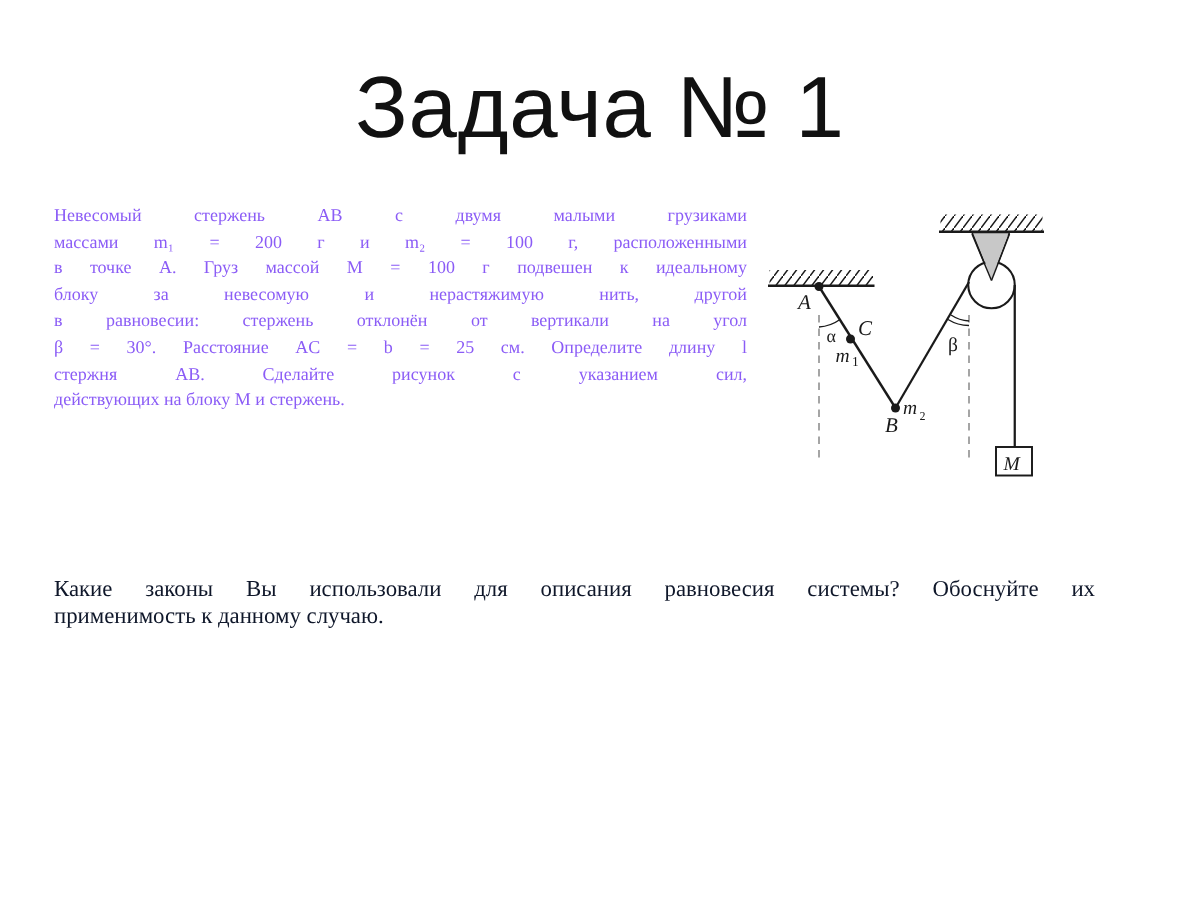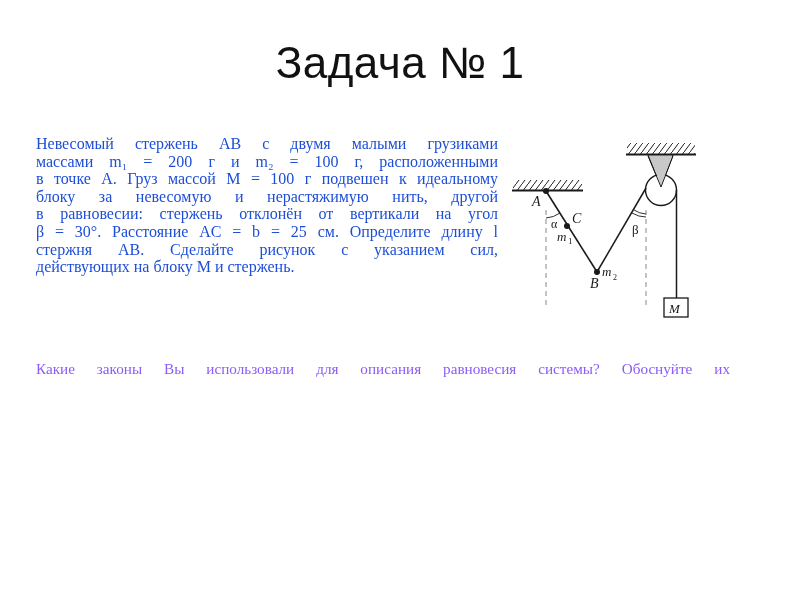--- a/index.html
+++ b/index.html
@@ -1,33 +1,33 @@
 <!DOCTYPE html>
 <html><head>
 <meta charset="utf-8">
 <style>
   html, body { margin: 0; padding: 0; background: #ffffff; }
   body { width: 800px; height: 600px; position: relative; overflow: hidden; }
   .title {
     position: absolute; left: 0; top: 38px; width: 800px; text-align: center;
     font-family: "Liberation Sans", "DejaVu Sans", sans-serif;
-    font-size: 44px; color: #111; letter-spacing: 0.5px;
+    font-size: 58px; color: #111; letter-spacing: 0.5px;
   }
   .problem {
     position: absolute; left: 36px; top: 135px; width: 462px;
     font-family: "Liberation Serif", "DejaVu Serif", serif;
-    font-size: 16px; line-height: 17.6px; color: #1d4ed8;
+    font-size: 12px; line-height: 17.6px; color: #8b5cf6;
     text-align: justify; text-align-last: justify;
   }
   .problem .line { display: block; white-space: nowrap; text-align: justify; text-align-last: justify; }
   .problem .line.last { text-align-last: left; }
   .question {
-    position: absolute; left: 36px; top: 360px; width: 700px;
+    position: absolute; left: 36px; top: 384px; width: 700px;
     font-family: "Liberation Serif", "DejaVu Serif", serif;
-    font-size: 15.2px; line-height: 17.6px; color: #8b5cf6;
+    font-size: 15.2px; line-height: 17.6px; color: #0f172a;
   }
   .question .line { display: block; white-space: nowrap; }
   .question .line.first { text-align: justify; text-align-last: justify; width: 694px; }
   svg.diagram { position: absolute; left: 0; top: 0; }
   svg text { font-family: "Liberation Serif", "DejaVu Serif", serif; fill: #1a1a1a; }
 </style>
 </head>
 <body>
 
 <div class="title">Задача № 1</div>
@@ -38,20 +38,21 @@
   <span class="line">в точке A. Груз массой M = 100 г подвешен к идеальному</span>
   <span class="line">блоку за невесомую и нерастяжимую нить, другой</span>
   <span class="line">в равновесии: стержень отклонён от вертикали на угол</span>
   <span class="line">β = 30°. Расстояние AC = b = 25 см. Определите длину l</span>
   <span class="line">стержня AB. Сделайте рисунок с указанием сил,</span>
   <span class="line last">действующих на блоку M и стержень.</span>
 </div>
 
 <div class="question">
   <span class="line first">Какие законы Вы использовали для описания равновесия системы? Обоснуйте их</span>
+  <span class="line">применимость к данному случаю.</span>
 </div>
 
 <svg class="diagram" width="800" height="600">
   <defs>
     <pattern id="hatch" width="6" height="8" patternUnits="userSpaceOnUse">
       <line x1="0" y1="8" x2="6" y2="0" stroke="#1a1a1a" stroke-width="1"></line>
     </pattern>
   </defs>
 
   <g>

